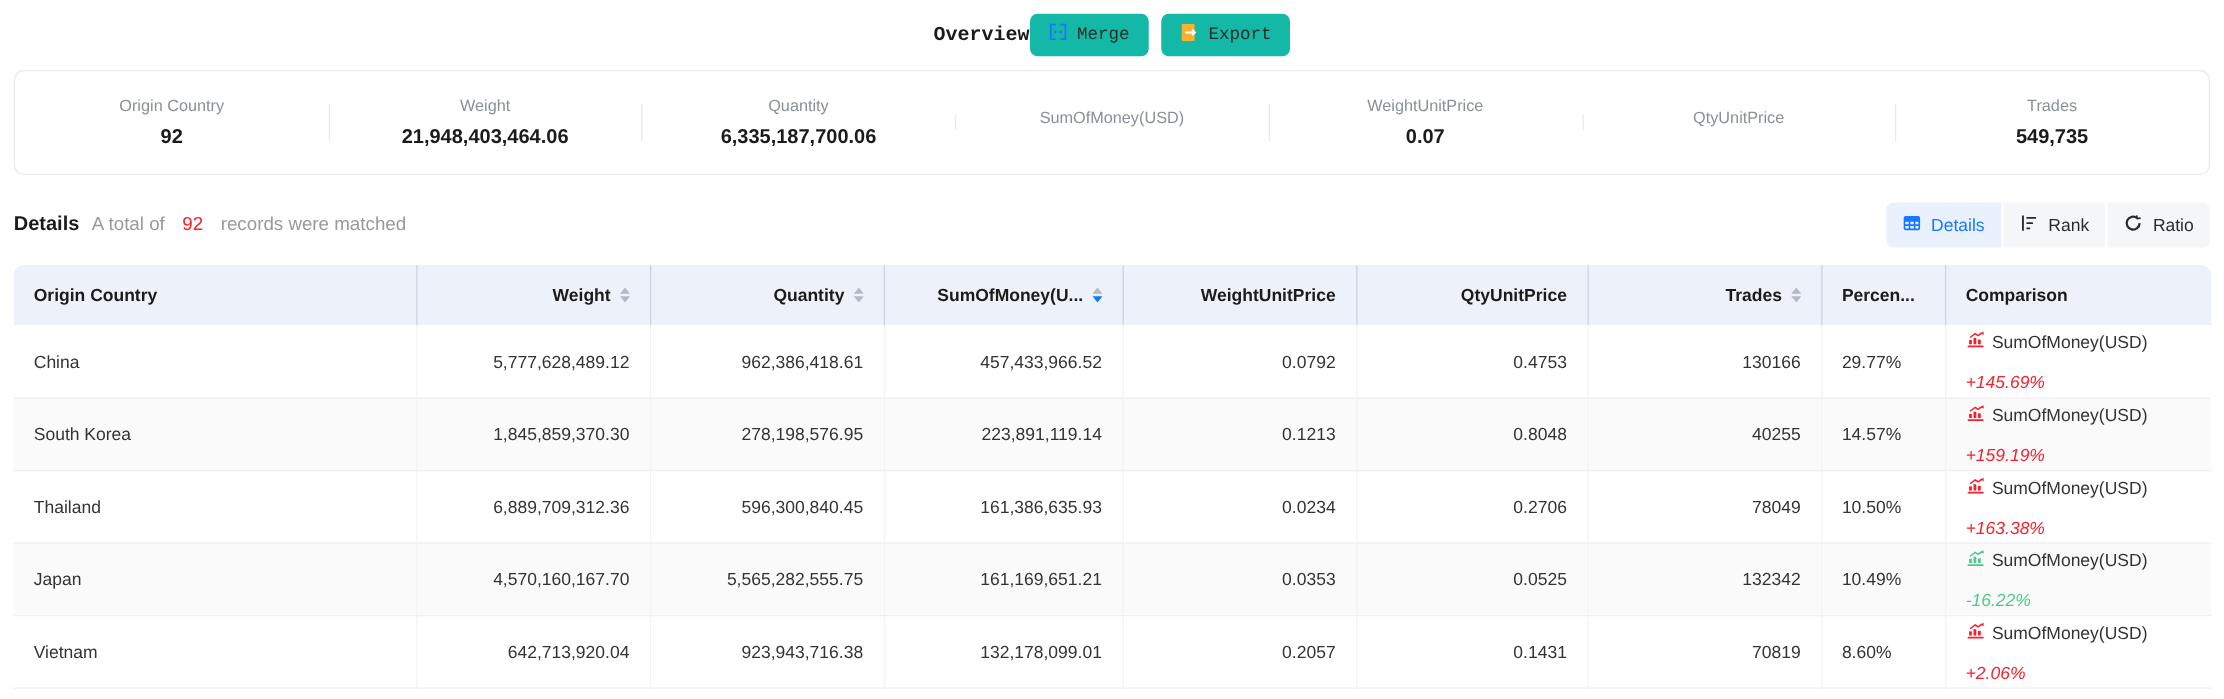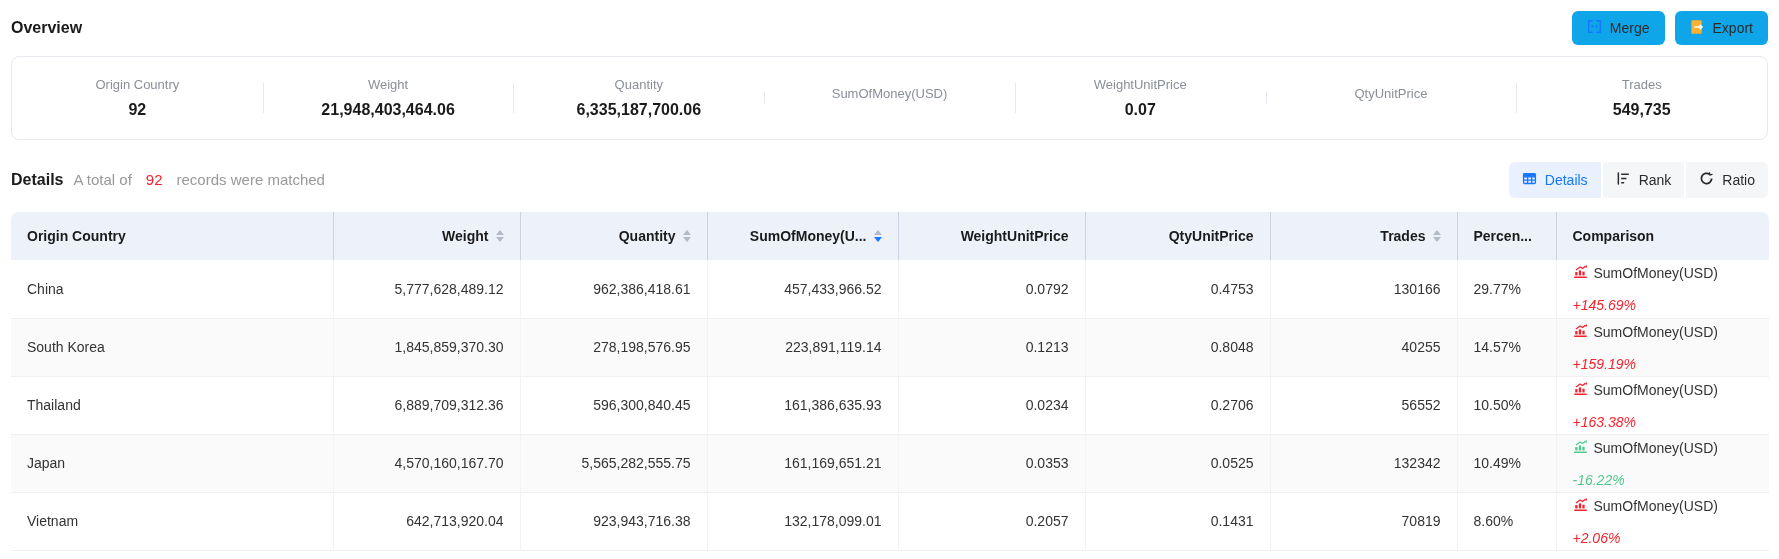--- a/index.html
+++ b/index.html
@@ -5,26 +5,26 @@
   * { box-sizing: border-box; }
   html,body { margin:0; padding:0; background:#fff; }
   body {
     width:1779px; height:559px; overflow:hidden;
     padding:10px 11px 0;
     font-family:"Liberation Sans","DejaVu Sans",sans-serif;
     color:#333;
   }
 
   
-  .topbar { display:flex; justify-content:space-between; align-items:center; height:36px; margin-bottom:10px; }
+  .topbar { display:flex; justify-content:center; align-items:center; height:36px; margin-bottom:10px;font-family:Liberation Mono, monospace; }
   .page-title, .section-title { font-size:16px; font-weight:bold; color:#1b1b1b; }
   .top-actions { display:flex; gap:10px; }
   .btn {
     display:inline-flex; align-items:center; gap:8px;
-    background:#0ea5e9; border:none; border-radius:6px;
+    background:#14b8a6; border:none; border-radius:6px;
     height:34px; padding:0 15px; font-size:14px; color:#2b2b2b;
     font-family:inherit; cursor:pointer;
   }
   .icon-blue { color:var(--accent-blue); }
   .icon-orange { color:var(--export-orange); }
 
   
   .overview-card {
     border:1px solid #e7e9ee; border-radius:8px;
     display:flex; align-items:center; height:84px; margin-bottom:22px;
@@ -315,21 +315,21 @@
           <div class="cmp-line2 trend-up">+159.19%</div>
         </td>
       </tr>
       <tr>
         <td class="al-left"><span>Thailand</span></td>
         <td class="al-right"><span>6,889,709,312.36</span></td>
         <td class="al-right"><span>596,300,840.45</span></td>
         <td class="al-right"><span>161,386,635.93</span></td>
         <td class="al-right"><span>0.0234</span></td>
         <td class="al-right"><span>0.2706</span></td>
-        <td class="al-right"><span>56552</span></td>
+        <td class="al-right"><span>78049</span></td>
         <td class="al-left"><span>10.50%</span></td>
         <td class="al-left">
           <div class="cmp-line1 trend-up">
             <span><svg class="ticon" width="15" height="15" viewBox="0 0 16 16">
   <g fill="currentColor">
     <rect x="1.2" y="13.2" width="13.6" height="1.6" rx="0.5"></rect>
     <rect x="2.4" y="8.6" width="2.4" height="3.6"></rect>
     <rect x="6.2" y="6.8" width="2.4" height="5.4"></rect>
     <rect x="10" y="8.2" width="2.4" height="4"></rect>
   </g>

